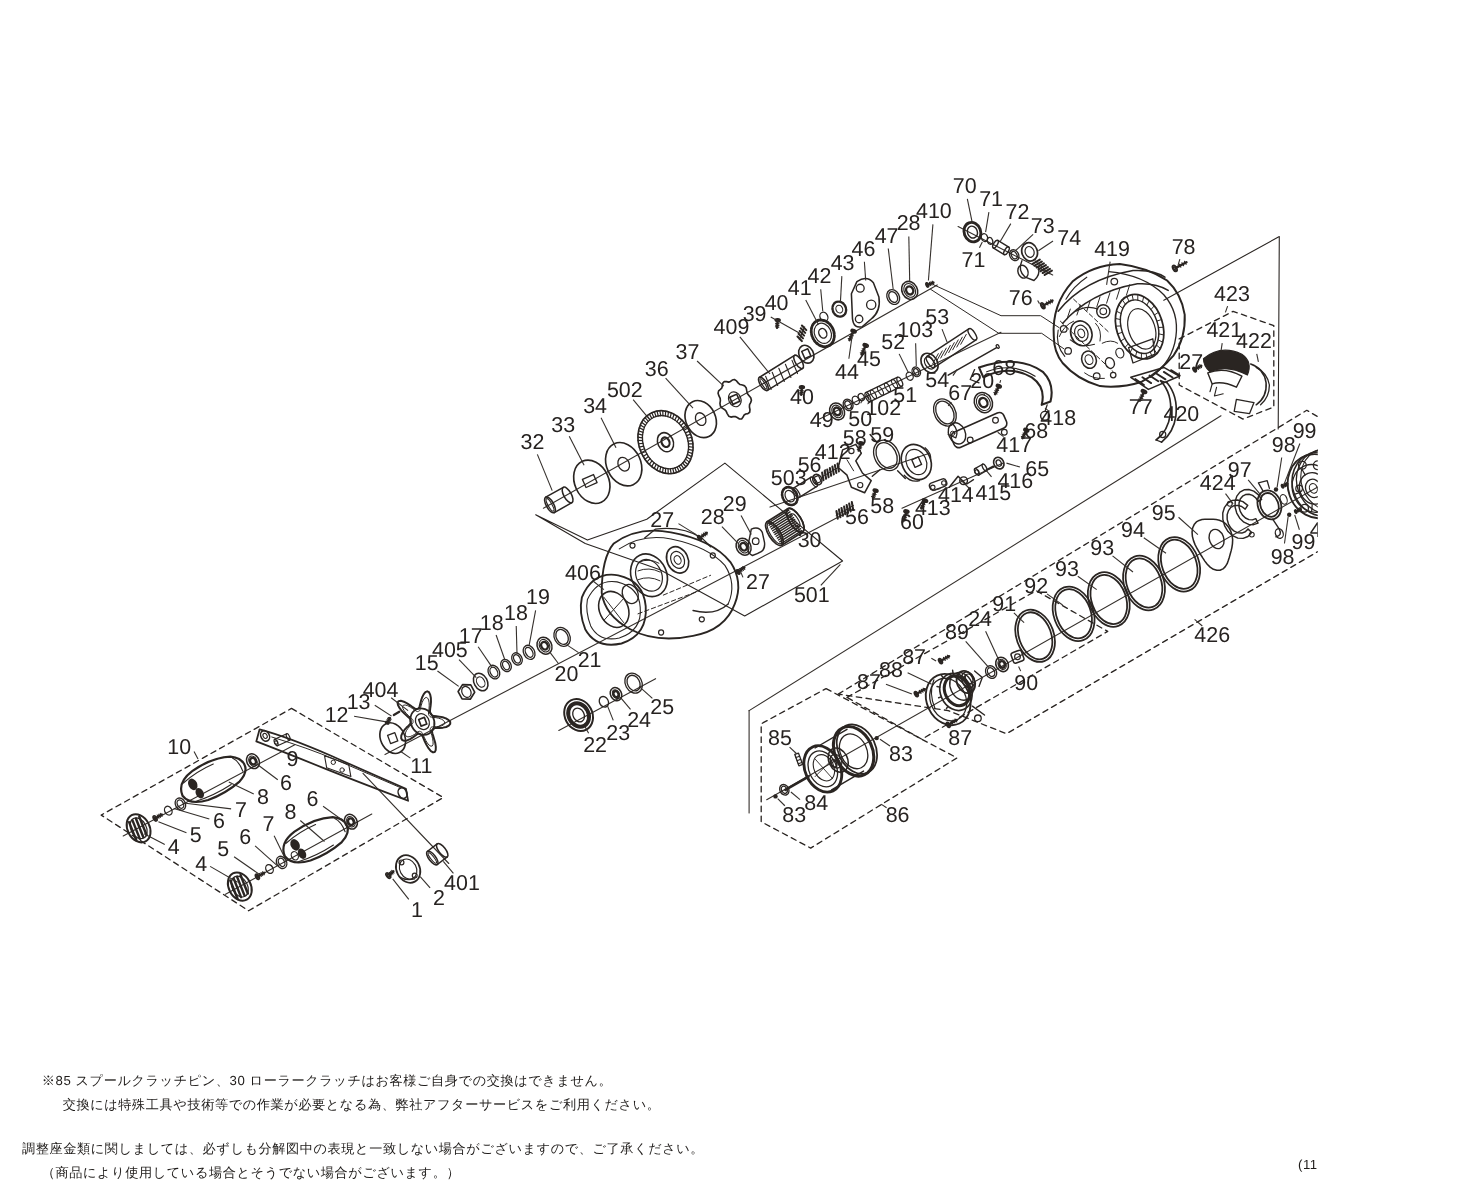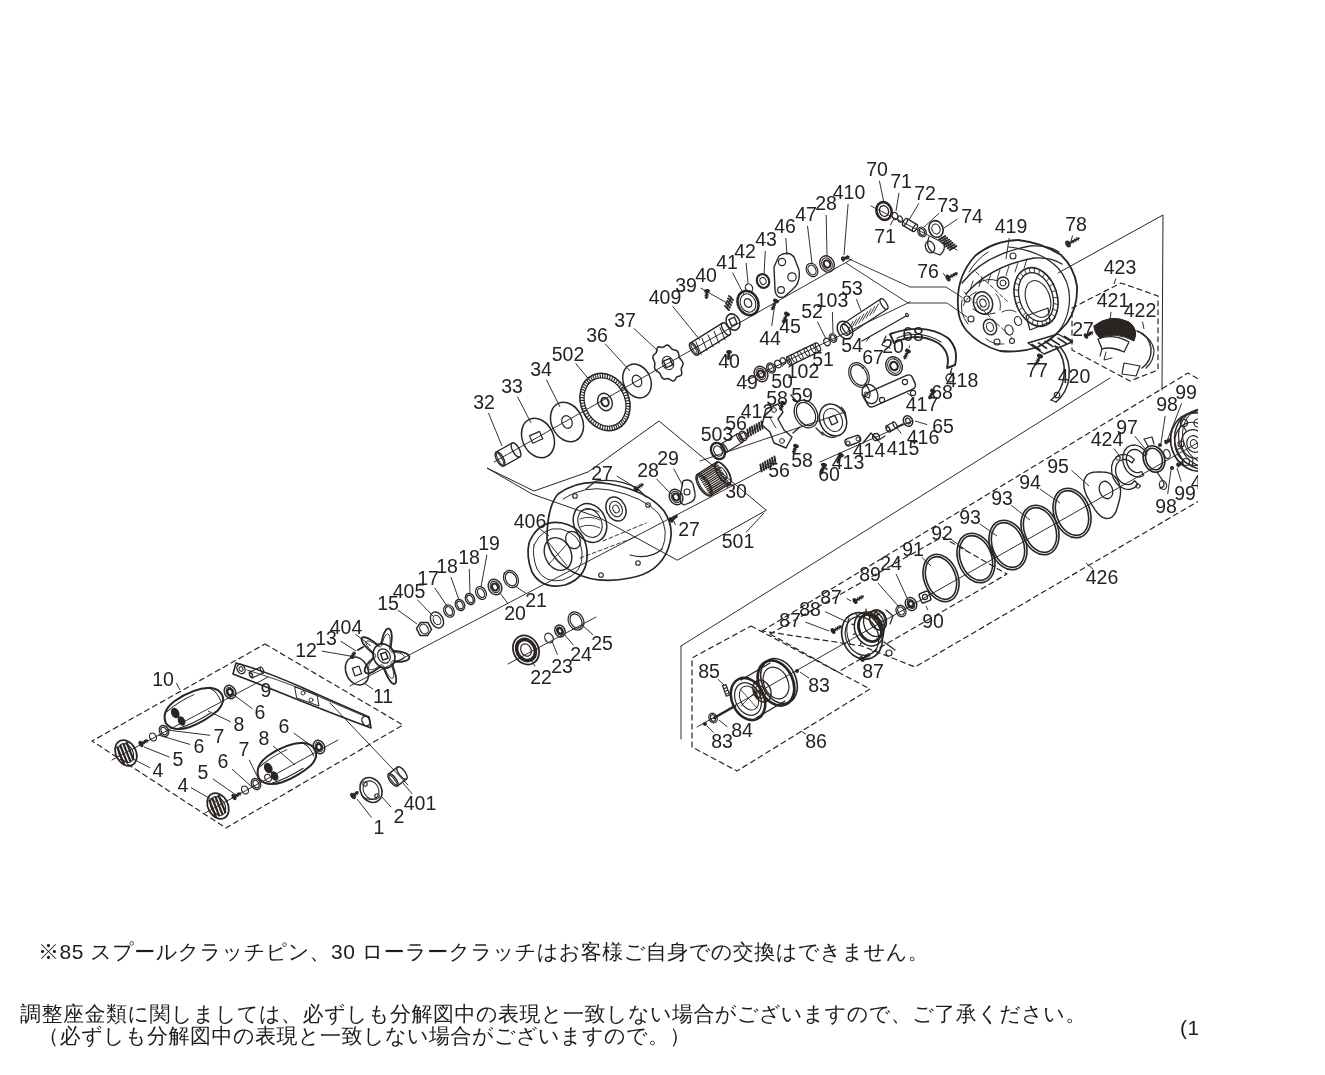--- a/index.html
+++ b/index.html
@@ -1,17 +1,17 @@
 <!DOCTYPE html>
 <html><head>
 <meta charset="utf-8">
 <style>
 html,body{margin:0;padding:0;background:#ffffff;}
 .page{position:relative;width:1198px;height:1075px;background:#ffffff;overflow:hidden;}
-.jp{position:absolute;font-family:"Liberation Sans",sans-serif;color:#1f1c1a;font-size:21px;letter-spacing:0.5px;white-space:pre;}
+.jp{position:absolute;font-family:"Liberation Sans",sans-serif;color:#1f1c1a;font-size:12px;letter-spacing:0.5px;white-space:pre;margin-top:36px;}
 </style>
 </head>
 <body>
 <div class="page">
 <svg width="1325" height="1075" viewBox="0 0 1325 1075">
 <rect x="0" y="0" width="1325" height="1075" fill="#ffffff"></rect>
 <g stroke="#2a2522" fill="none" stroke-linecap="round" stroke-linejoin="round">
 <line x1="494.0" y1="462.0" x2="852.0" y2="259.0" stroke-width="1.0" stroke="#35302c"></line>
 <line x1="745.0" y1="381.0" x2="910.0" y2="302.0" stroke-width="1.0" stroke="#35302c"></line>
 <line x1="700.0" y1="461.0" x2="845.0" y2="412.0" stroke-width="1.0" stroke="#35302c"></line>
@@ -1000,16 +1000,17 @@
 <text x="379" y="833.5">1</text>
 <text x="284" y="732.5">6</text>
 <text x="264" y="744.5">8</text>
 <text x="244" y="755.5">7</text>
 <text x="223" y="767.5">6</text>
 <text x="203" y="778.5">5</text>
 <text x="183" y="791.5">4</text>
 </g>
 </svg>
 <div class="jp" style="left:38px;top:938px;">※85 スプールクラッチピン、30 ローラークラッチはお客様ご自身での交換はできません。</div>
+<div class="jp" style="left:57px;top:960px;">交換には特殊工具や技術等での作業が必要となる為、弊社アフターサービスをご利用ください。</div>
 <div class="jp" style="left:20px;top:1000px;">調整座金類に関しましては、必ずしも分解図中の表現と一致しない場合がございますので、ご了承ください。</div>
-<div class="jp" style="left:38px;top:1022px;">（必ずしも分解図中の表現と一致しない場合がございますので。）</div>
+<div class="jp" style="left:38px;top:1022px;">（商品により使用している場合とそうでない場合がございます。）</div>
 <div class="jp" style="left:1180px;top:1016px;">(117020)_003</div>
 </div>
 
 </body></html>

